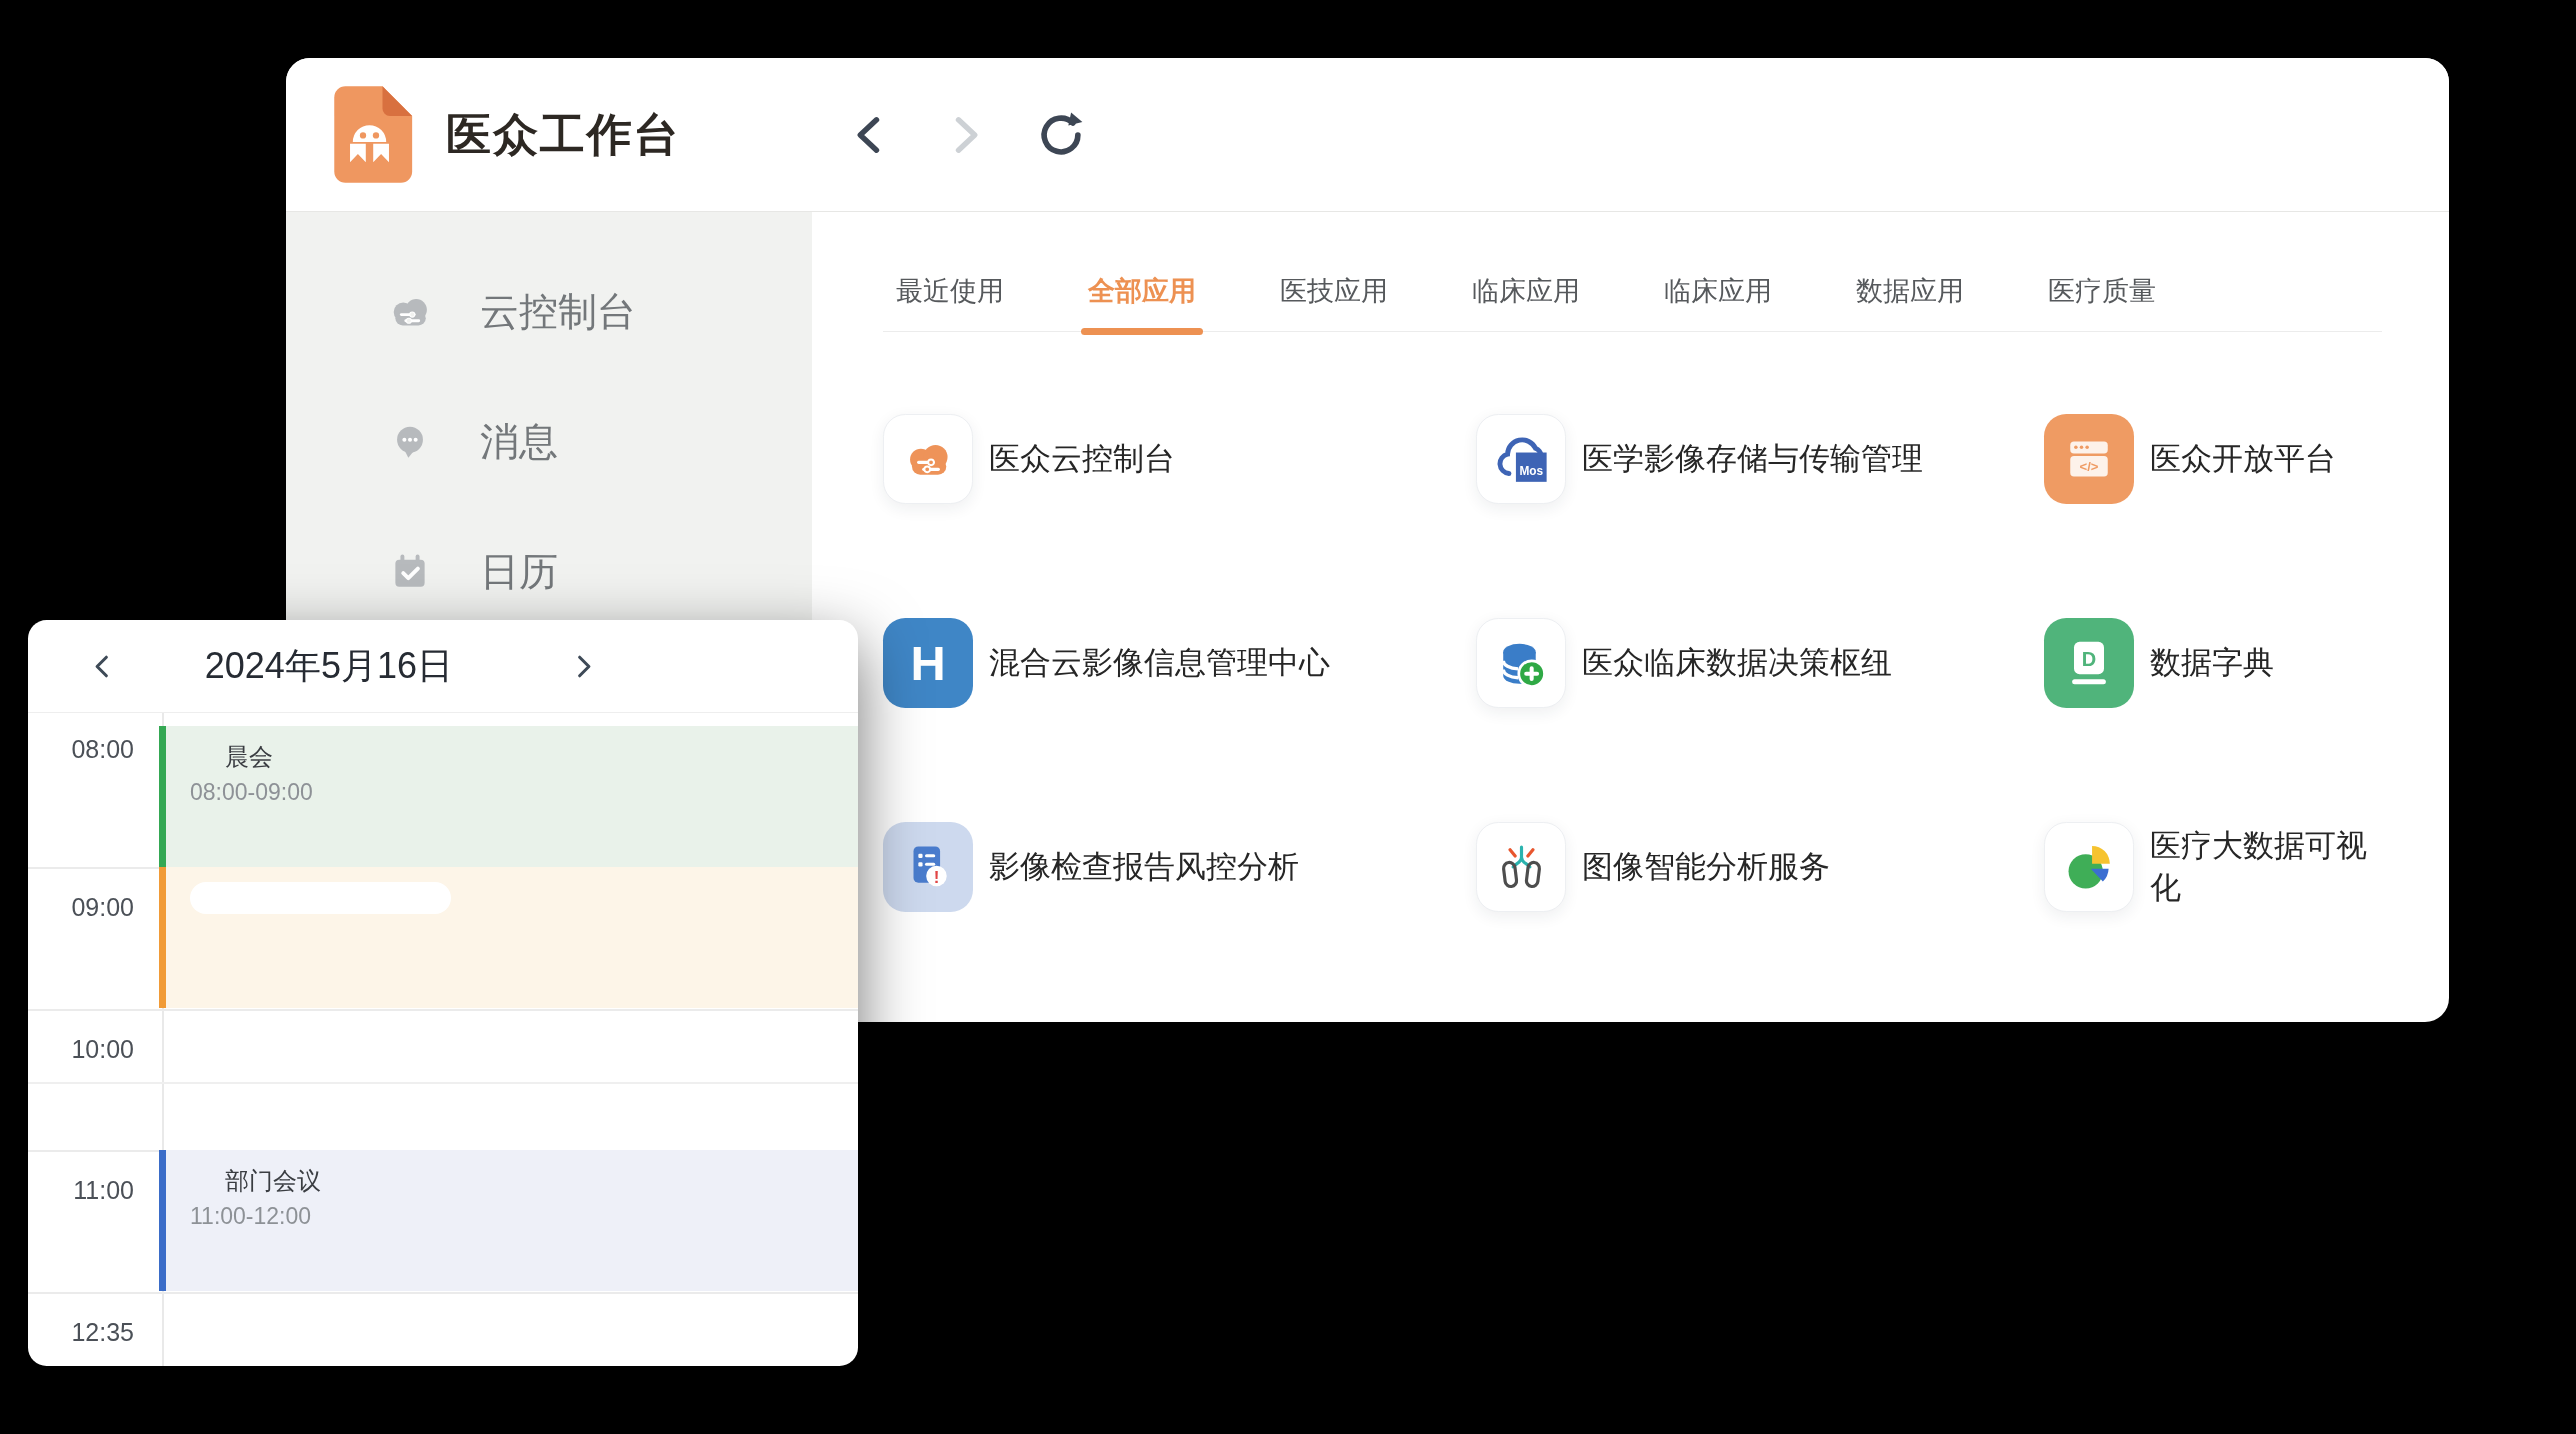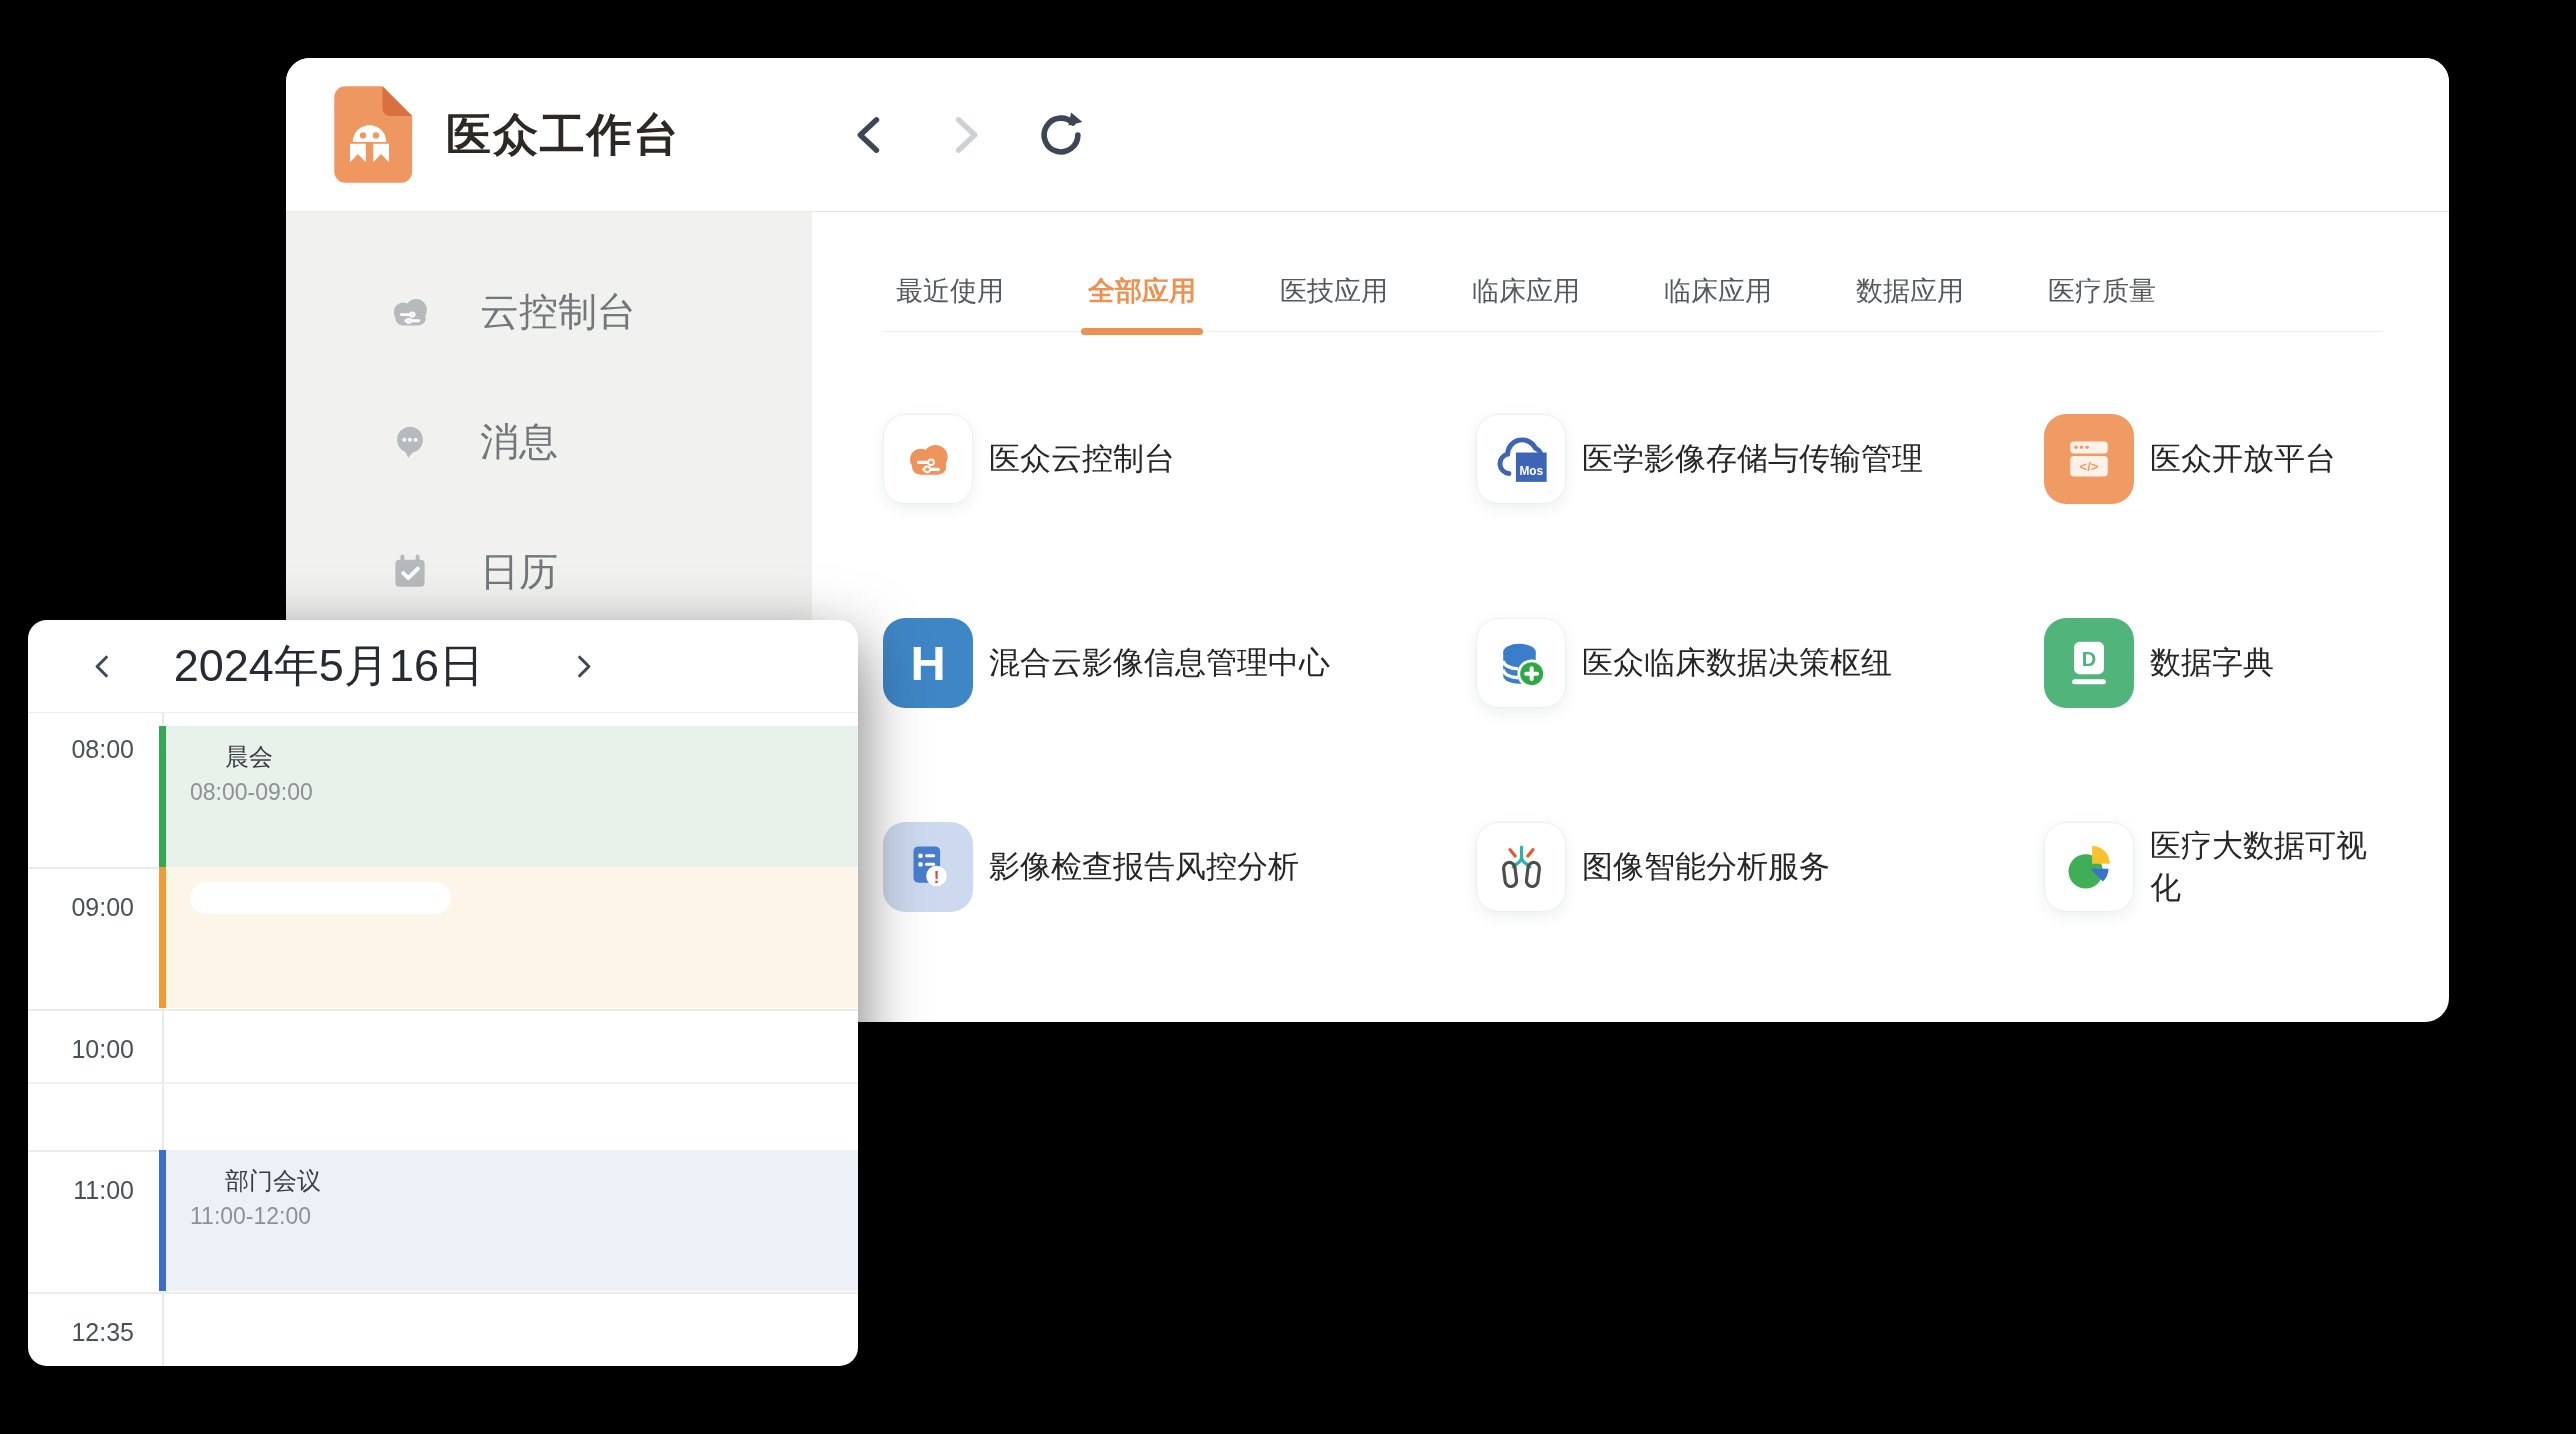--- a/index.html
+++ b/index.html
@@ -42,21 +42,21 @@
   .fill-blue{background:#3f86c6;}
   .fill-green{background:#50b47b;}
   .fill-lblue{background:#cdd9ee;}
   
   .calendar{
     position:absolute;left:28px;top:620px;width:830px;height:746px;background:#fff;
     border-radius:18.6px;overflow:hidden;box-shadow:0 22.3px 65px rgba(0,0,0,.55);
   }
   .cal-header{height:93px;display:flex;align-items:center;border-bottom:1.9px solid #eeeeee;box-sizing:border-box;padding-left:52px;}
   .cal-nav{background:none;border:none;padding:3.7px;display:flex;align-items:center;cursor:pointer;}
-  .cal-date{width:409px;text-align:center;font-size:45px;color:#262b33;font-weight:500;}
+  .cal-date{width:409px;text-align:center;font-size:36px;color:#262b33;font-weight:500;}
   .cal-next{margin-left:28px;}
   .cal-body{position:relative;height:653px;}
   .vline{position:absolute;left:134px;top:0;bottom:0;width:1.9px;background:#e9e9e9;}
   .hline{position:absolute;left:0;right:0;height:1.9px;background:#ebebeb;}
   .hline.half{background:#efefef;}
   .time-label{position:absolute;left:0;width:106px;text-align:right;font-size:25px;color:#4b5057;line-height:25px;}
   .event{position:absolute;left:131px;right:0;height:141px;border-left:7.4px solid;box-sizing:border-box;padding:15px 0 0 24px;cursor:pointer;}
   .event.green{top:13px;background:#e9f2ea;border-color:#34a853;}
   .event.orange{top:154px;background:#fdf5e8;border-color:#f19b37;}
   .event.blue{top:437px;background:#eef0f8;border-color:#3a6cc8;}

